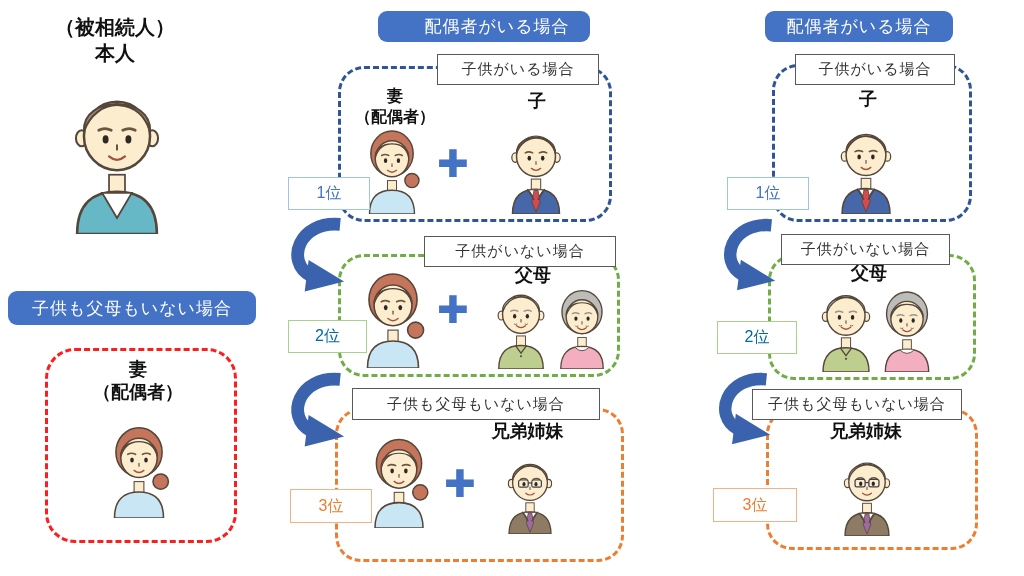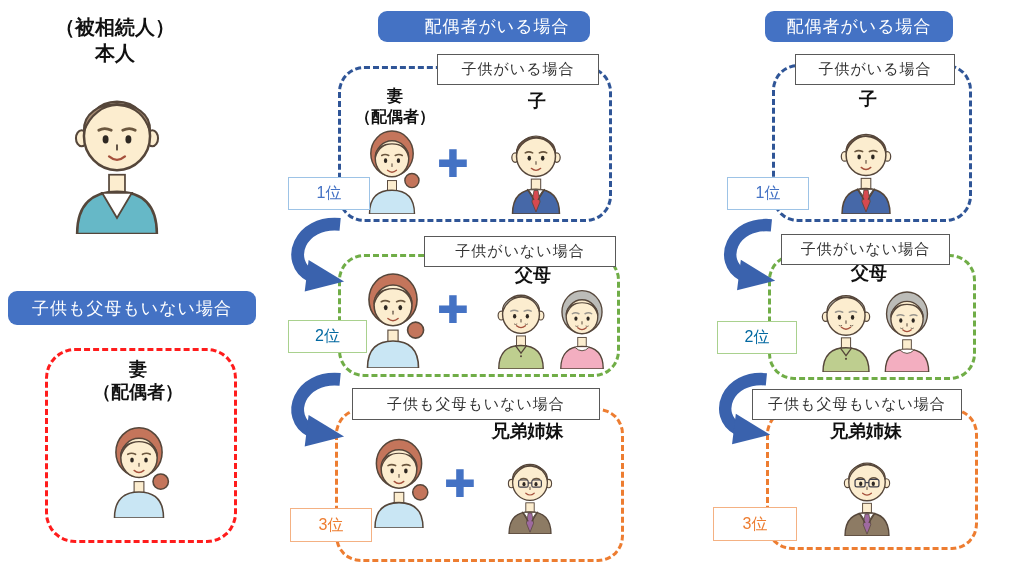--- a/index.html
+++ b/index.html
@@ -11,21 +11,21 @@
   .dash.blue{border:3px dashed #2F5597;}
   .dash.green{border:3px dashed #70AD47;}
   .dash.orange{border:3px dashed #ED7D31;}
   .dash.red{border:3.5px dashed #FF1C1C;border-radius:30px;}
   .cond{position:absolute;background:#fff;border:1.5px solid #595959;color:#333;font-size:15px;
         display:flex;align-items:center;justify-content:center;z-index:5;letter-spacing:1px;}
   .rank{position:absolute;background:#fff;display:flex;align-items:center;justify-content:center;
         font-size:16px;z-index:5;}
   .rank.r1{border:1.6px solid #9DC3E6;color:#4472C4;}
   .rank.r2{border:1.6px solid #A9D18E;color:#0369a1;}
-  .rank.r3{border:1.6px solid #F4B183;color:#ED7D31;margin-top:19px;}
+  .rank.r3{border:1.6px solid #F4B183;color:#ED7D31;}
   .name{position:absolute;font-weight:bold;color:#111;text-align:center;z-index:3;font-size:18px;line-height:1.3;}
   .name.small{font-size:16px;}
   .title{position:absolute;font-weight:bold;color:#111;text-align:center;font-size:20px;line-height:1.3;z-index:3;}
   .avatar{position:absolute;z-index:2;}
   .avatar svg{display:block;}
   .plus{position:absolute;z-index:3;color:#4472C4;font-size:38px;font-weight:bold;
         display:flex;align-items:center;justify-content:center;font-family:"DejaVu Sans",sans-serif;}
   .arrow{position:absolute;z-index:2;}
 </style>
 </head>

